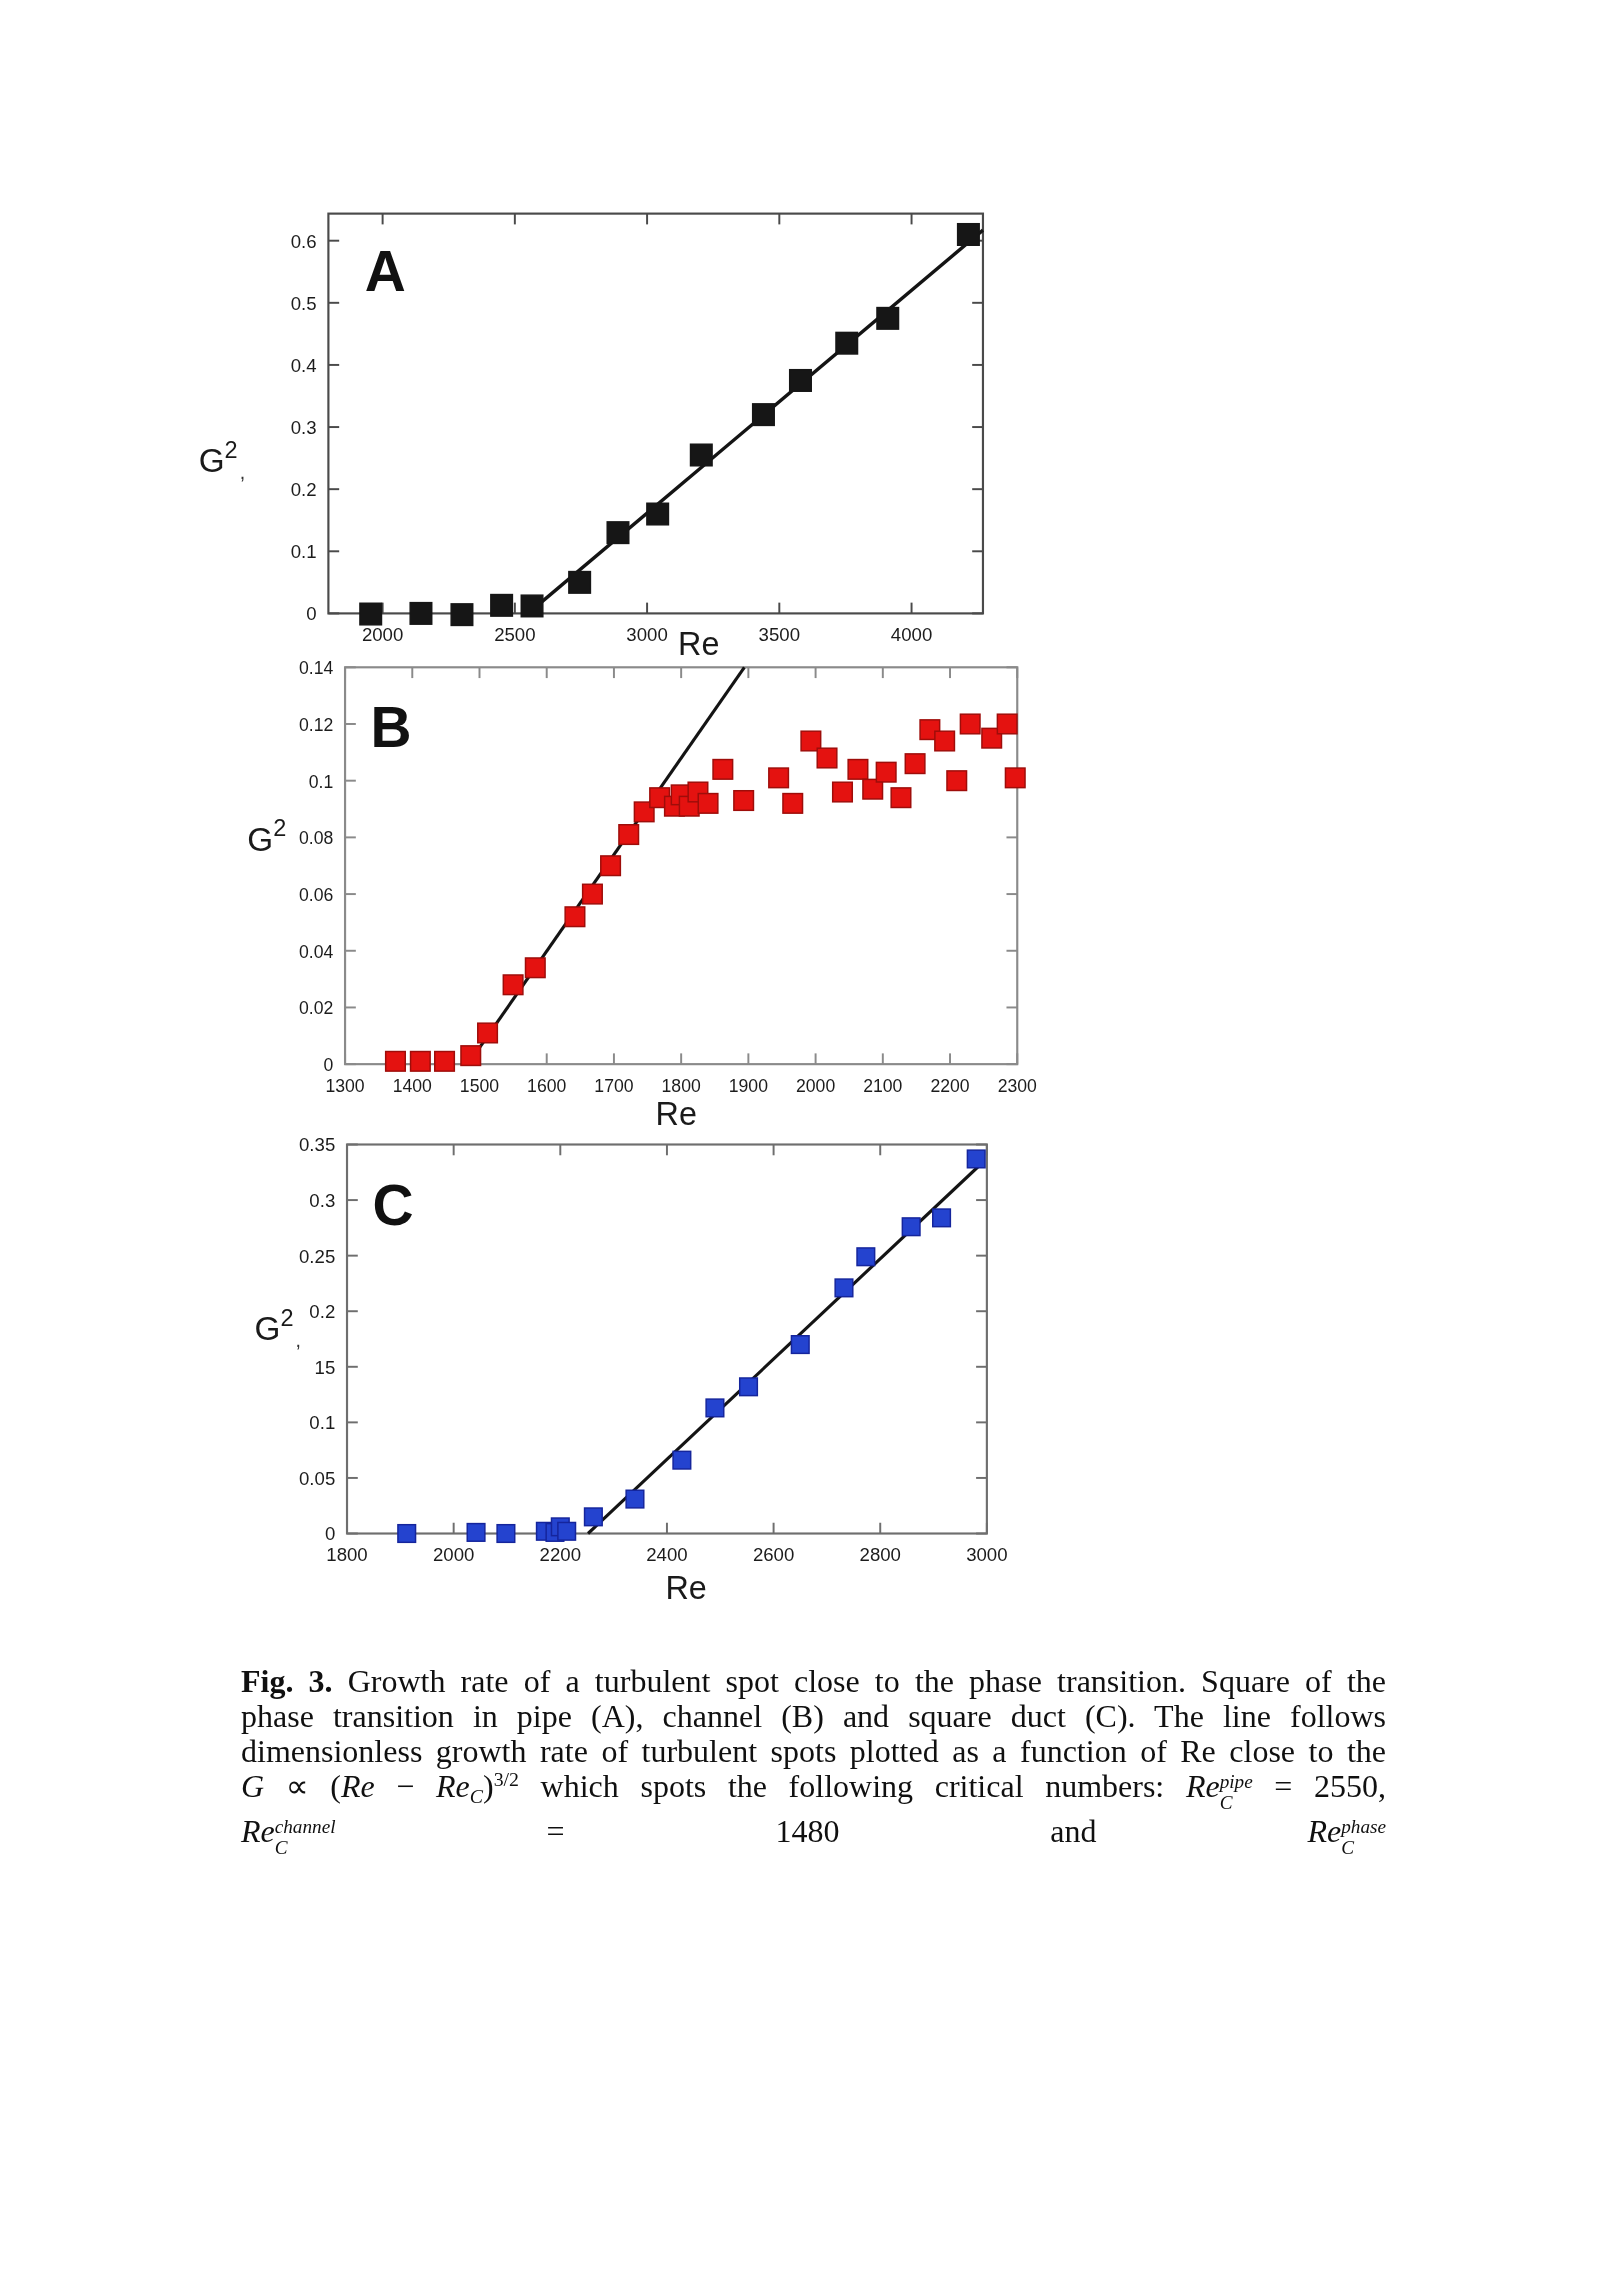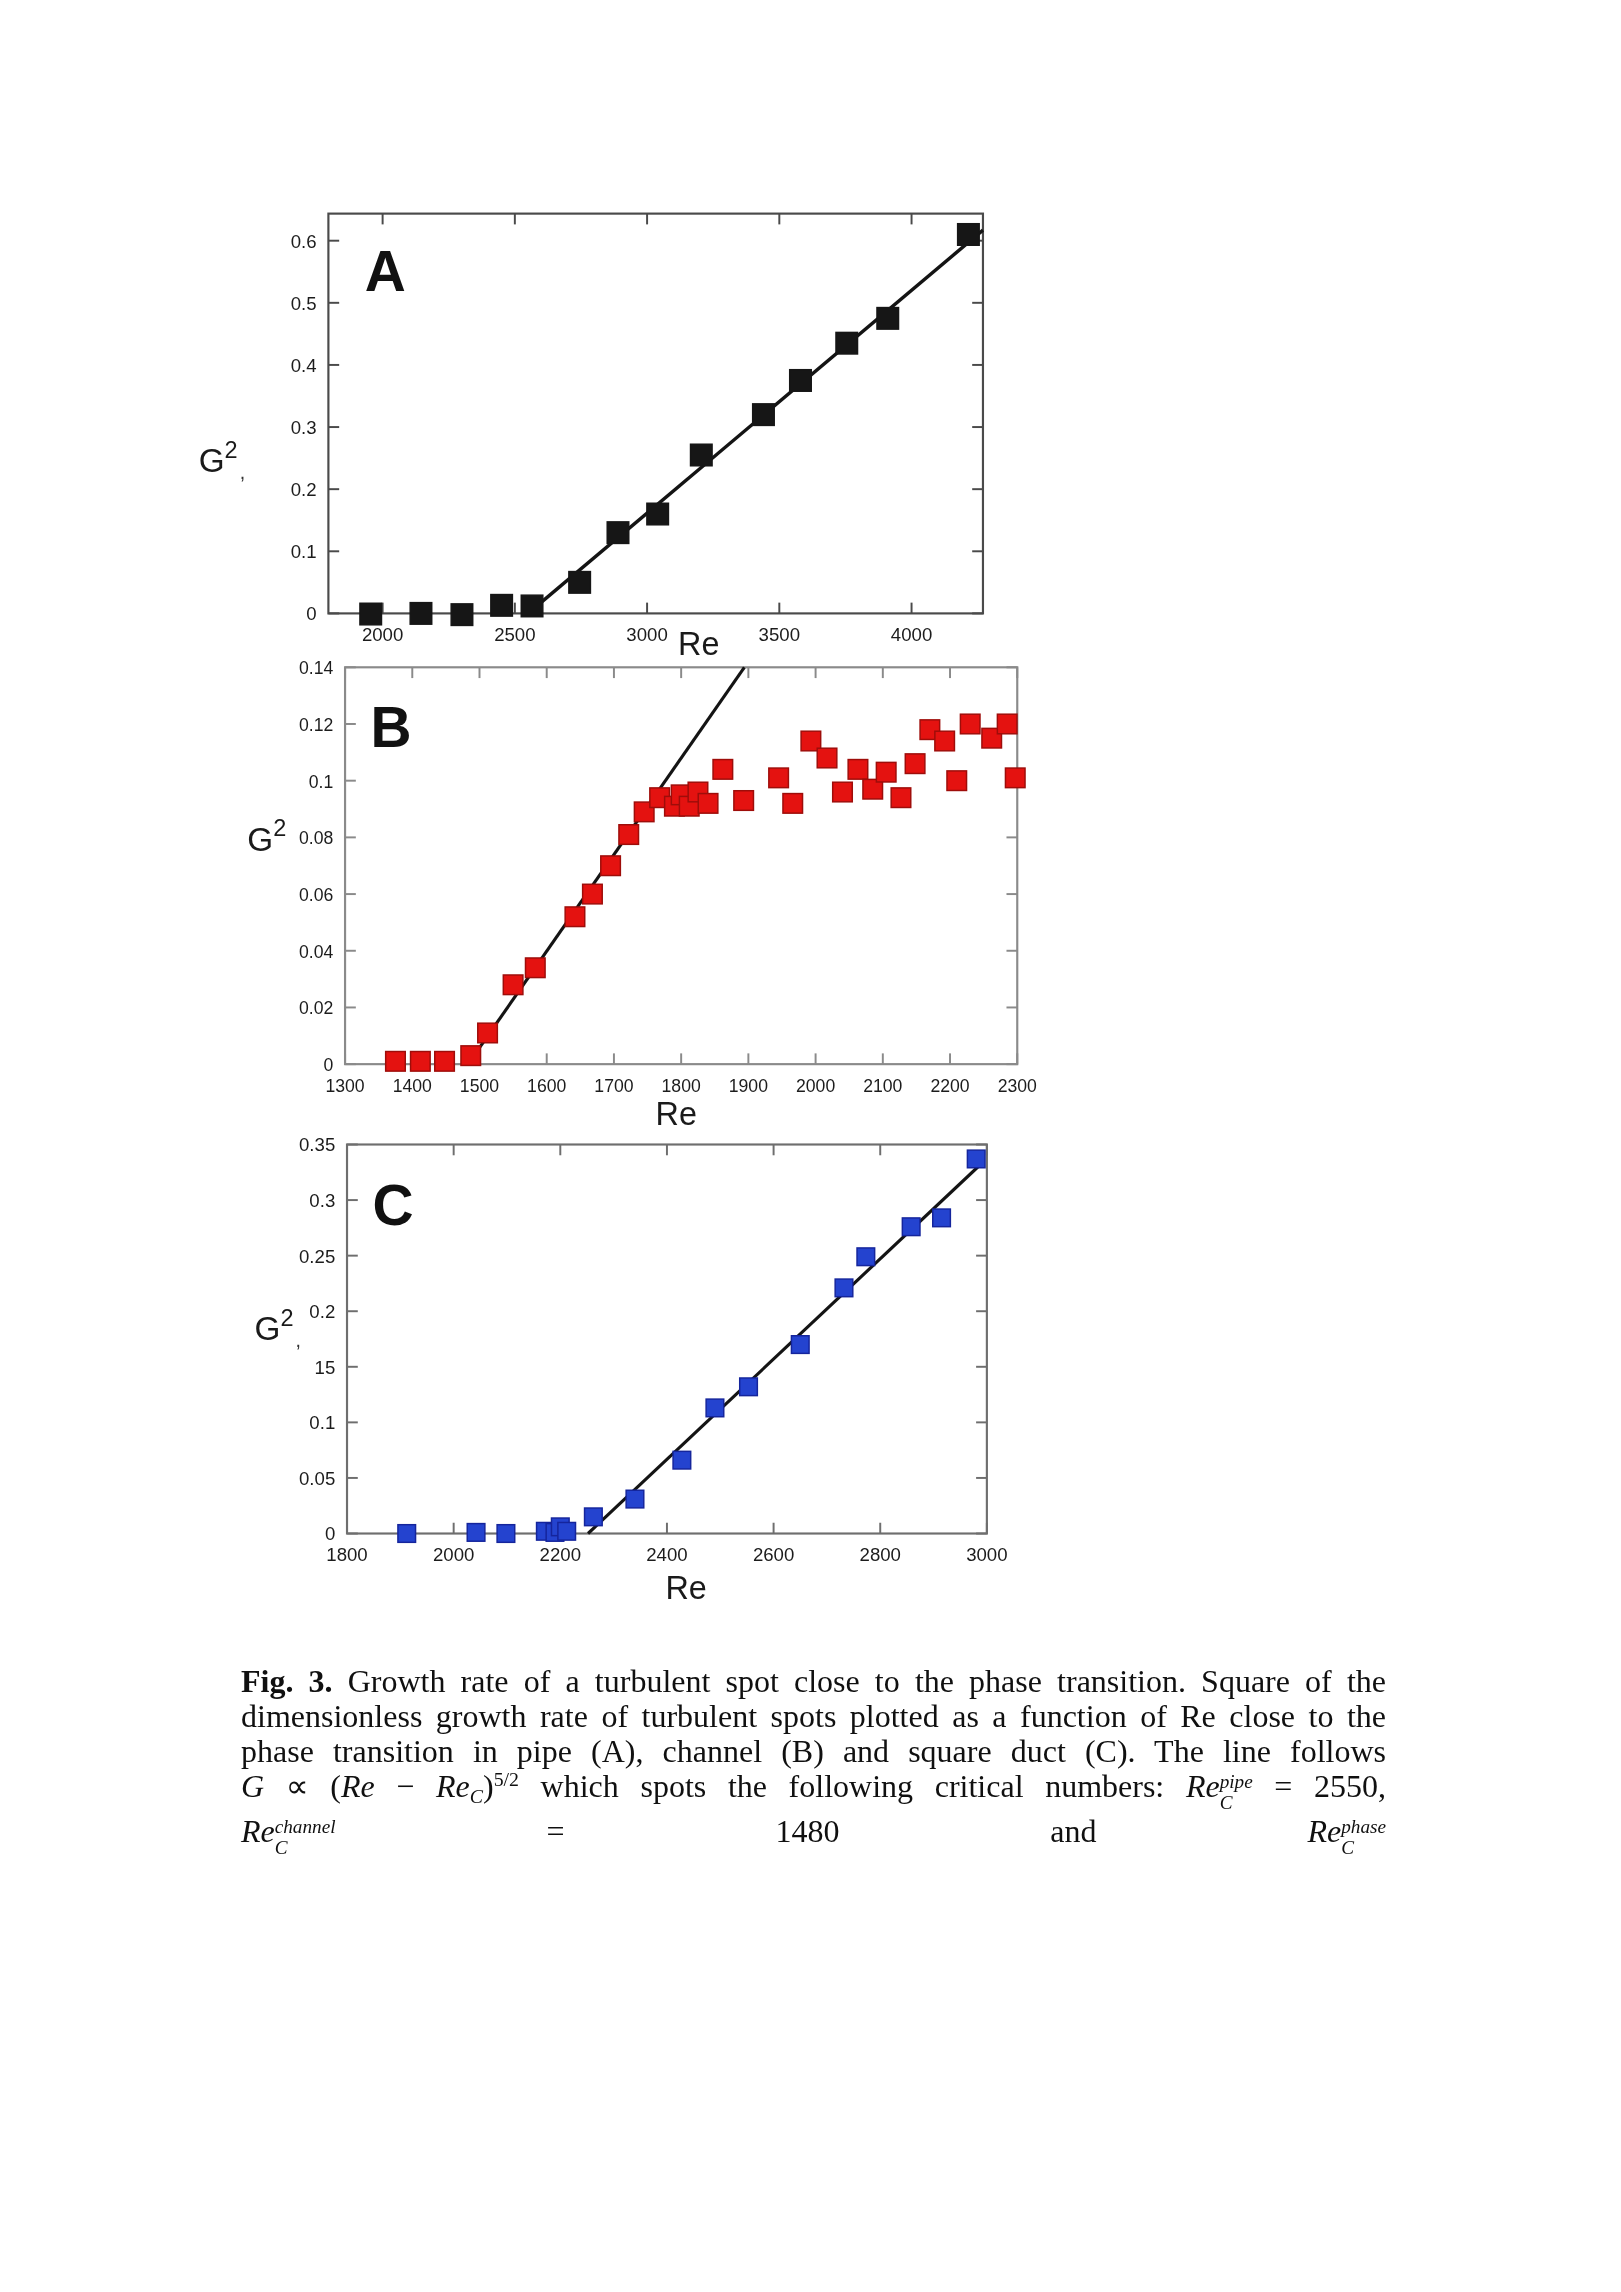--- a/index.html
+++ b/index.html
@@ -246,19 +246,19 @@
         <rect x="920.7283333333334" y="1242.9371428571428" width="18" height="18" fill="#2443cf" stroke="#15259c" stroke-width="1.5"></rect>
         <rect x="951.7458333333334" y="1233.8628571428571" width="18" height="18" fill="#2443cf" stroke="#15259c" stroke-width="1.5"></rect>
         <rect x="987.1166666666667" y="1173.7457142857143" width="18" height="18" fill="#2443cf" stroke="#15259c" stroke-width="1.5"></rect>
         <text x="380" y="1250" fill="#111" font-size="58" font-weight="bold" font-family="&quot;Liberation Sans&quot;,sans-serif">C</text>
         <text x="700" y="1632" text-anchor="middle" fill="#1a1a1a" font-size="33" font-family="&quot;Liberation Sans&quot;,sans-serif">Re</text>
         <text x="307" y="1368" text-anchor="end" fill="#1a1a1a" font-size="34" font-family="&quot;Liberation Sans&quot;,sans-serif"><tspan>G</tspan><tspan dy="-15" font-size="24">2</tspan><tspan dy="22" dx="2" font-size="20" fill="#333">,</tspan></text>
       </g>
     </svg>
   <div id="caption">
       <div class="cap-line just"><span class="b">Fig. 3.</span><span> Growth rate of a turbulent spot close to the phase transition. Square of the</span></div>
+      <div class="cap-line just"><span>phase transition in pipe (A), channel (B) and square duct (C). The line follows</span></div>
       <div class="cap-line just"><span>dimensionless growth rate of turbulent spots plotted as a function of Re close to the</span></div>
-      <div class="cap-line just"><span>phase transition in pipe (A), channel (B) and square duct (C). The line follows</span></div>
-      <div class="cap-line just"><span class="i">G</span><span> ∝ (</span><span class="i">Re</span><span> − </span><span class="i">Re</span><span class="i sub">C</span><span>)</span><span class="sup">5/2</span><span> which spots the following critical numbers: </span><span class="i">Re</span><span class="stack"><span>pipe</span><span>C</span></span><span> = 2550,</span></div>
+      <div class="cap-line just"><span class="i">G</span><span> ∝ (</span><span class="i">Re</span><span> − </span><span class="i">Re</span><span class="i sub">C</span><span>)</span><span class="sup">3/2</span><span> which spots the following critical numbers: </span><span class="i">Re</span><span class="stack"><span>pipe</span><span>C</span></span><span> = 2550,</span></div>
       <div class="cap-line just"><span> </span><span class="i">Re</span><span class="stack"><span>channel</span><span>C</span></span><span> = 1480 and </span><span class="i">Re</span><span class="stack"><span>phase</span><span>C</span></span></div>
     </div>
 </div>
 
 
 </body></html>

